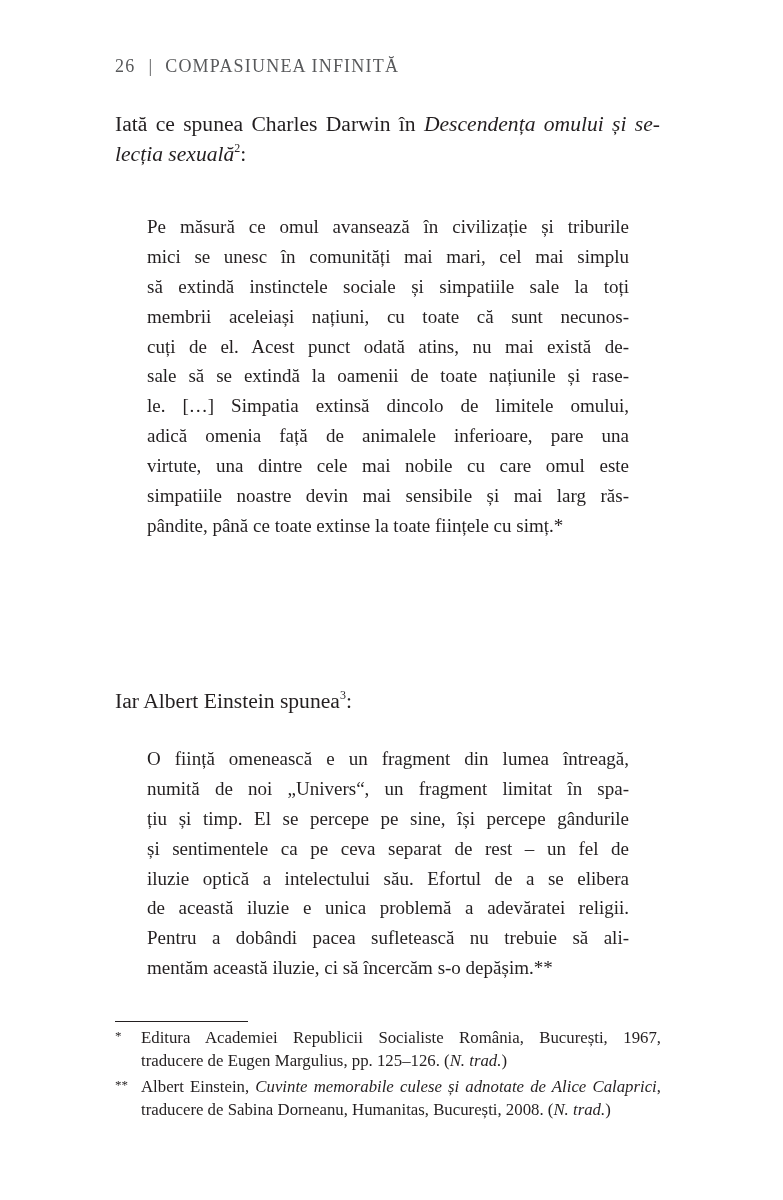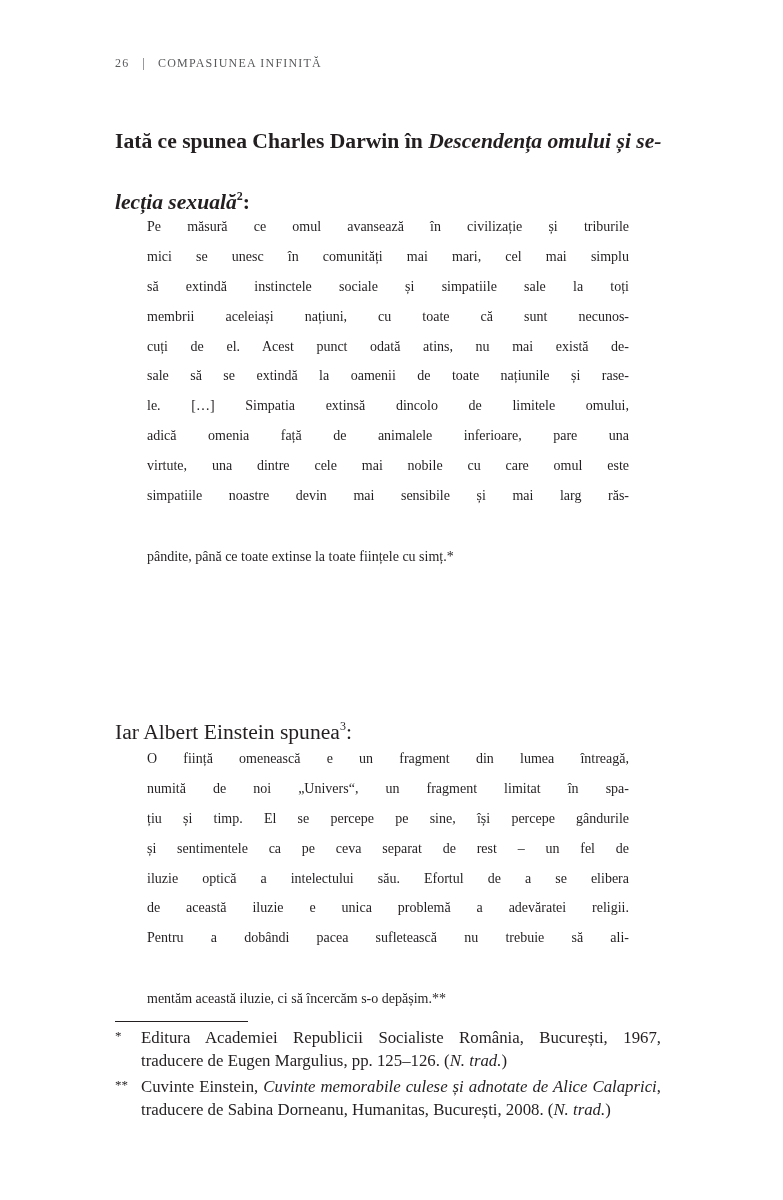--- a/index.html
+++ b/index.html
@@ -12,21 +12,21 @@
       height: 1200px;
       position: relative;
       overflow: hidden;
       font-family: "Liberation Serif", "DejaVu Serif", serif;
       color: #231f20;
     }
     .running-head {
       position: absolute;
       left: 115px;
       top: 56px;
-      font-size: 12px;
+      font-size: 18px;
       letter-spacing: 1.2px;
       color: #58595b;
       white-space: nowrap;
     }
     .running-head .sep {
       display: inline-block;
       margin: 0 12px 0 13px;
     }
     .para {
       position: absolute;
@@ -34,34 +34,33 @@
       width: 545px;
       font-size: 21.6px;
       line-height: 29.5px;
       text-align: justify;
       margin: 0;
     }
     .quote {
       position: absolute;
       left: 147px;
       width: 482px;
-      font-size: 14px;
+      font-size: 19px;
       line-height: 29.9px;
       margin: 0;
     }
     .line {
       display: block;
       text-align: justify;
       text-align-last: justify;
       white-space: nowrap;
       height: 29.9px;
     }
     .line.last {
       text-align-last: left;
-      margin-top: 31px;
     }
     .para .line { height: 29.5px; }
     sup.fnref {
       font-size: 12px;
       vertical-align: 9px;
       line-height: 0;
     }
     .footrule {
       position: absolute;
       left: 115px;
@@ -97,21 +96,21 @@
     .footnote .fline.last { text-align-last: left; }
     i, em { font-style: italic; }
   </style>
 </head>
 <body>
 
 <div class="running-head">
   <span>26</span><span class="sep">|</span><span>COMPASIUNEA INFINITĂ</span>
 </div>
 
-<div class="para" style="top:127px;font-weight:bold;">
+<div class="para" style="top:110px;">
   <span class="line"><span>Iată ce spunea Charles Darwin în </span><i>Descendența omului și se-</i></span>
   <span class="line last"><i>lecția sexuală</i><sup class="fnref">2</sup><span>:</span></span>
 </div>
 
 <div class="quote" id="darwin-quote" style="top:212px;">
     <span class="line">Pe măsură ce omul avansează în civilizație și triburile</span>
     <span class="line">mici se unesc în comunități mai mari, cel mai simplu</span>
     <span class="line">să extindă instinctele sociale și simpatiile sale la toți</span>
     <span class="line">membrii aceleiași națiuni, cu toate că sunt necunos-</span>
     <span class="line">cuți de el. Acest punct odată atins, nu mai există de-</span>
@@ -144,16 +143,16 @@
   <span class="mark">*</span>
   <div class="body">
     <span class="fline">Editura Academiei Republicii Socialiste România, București, 1967,</span>
     <span class="fline last"><span>traducere de Eugen Margulius, pp. 125–126. (</span><i>N. trad.</i><span>)</span></span>
   </div>
 </div>
 
 <div class="footnote" style="top:1076px;">
   <span class="mark">**</span>
   <div class="body">
-    <span class="fline"><span>Cuvinte Einstein, </span><i>Cuvinte memorabile culese și adnotate de Alice Calaprici</i><span>,</span></span>
+    <span class="fline"><span>Albert Einstein, </span><i>Cuvinte memorabile culese și adnotate de Alice Calaprici</i><span>,</span></span>
     <span class="fline last"><span>traducere de Sabina Dorneanu, Humanitas, București, 2008. (</span><i>N. trad.</i><span>)</span></span>
   </div>
 </div>
 
 </body></html>

